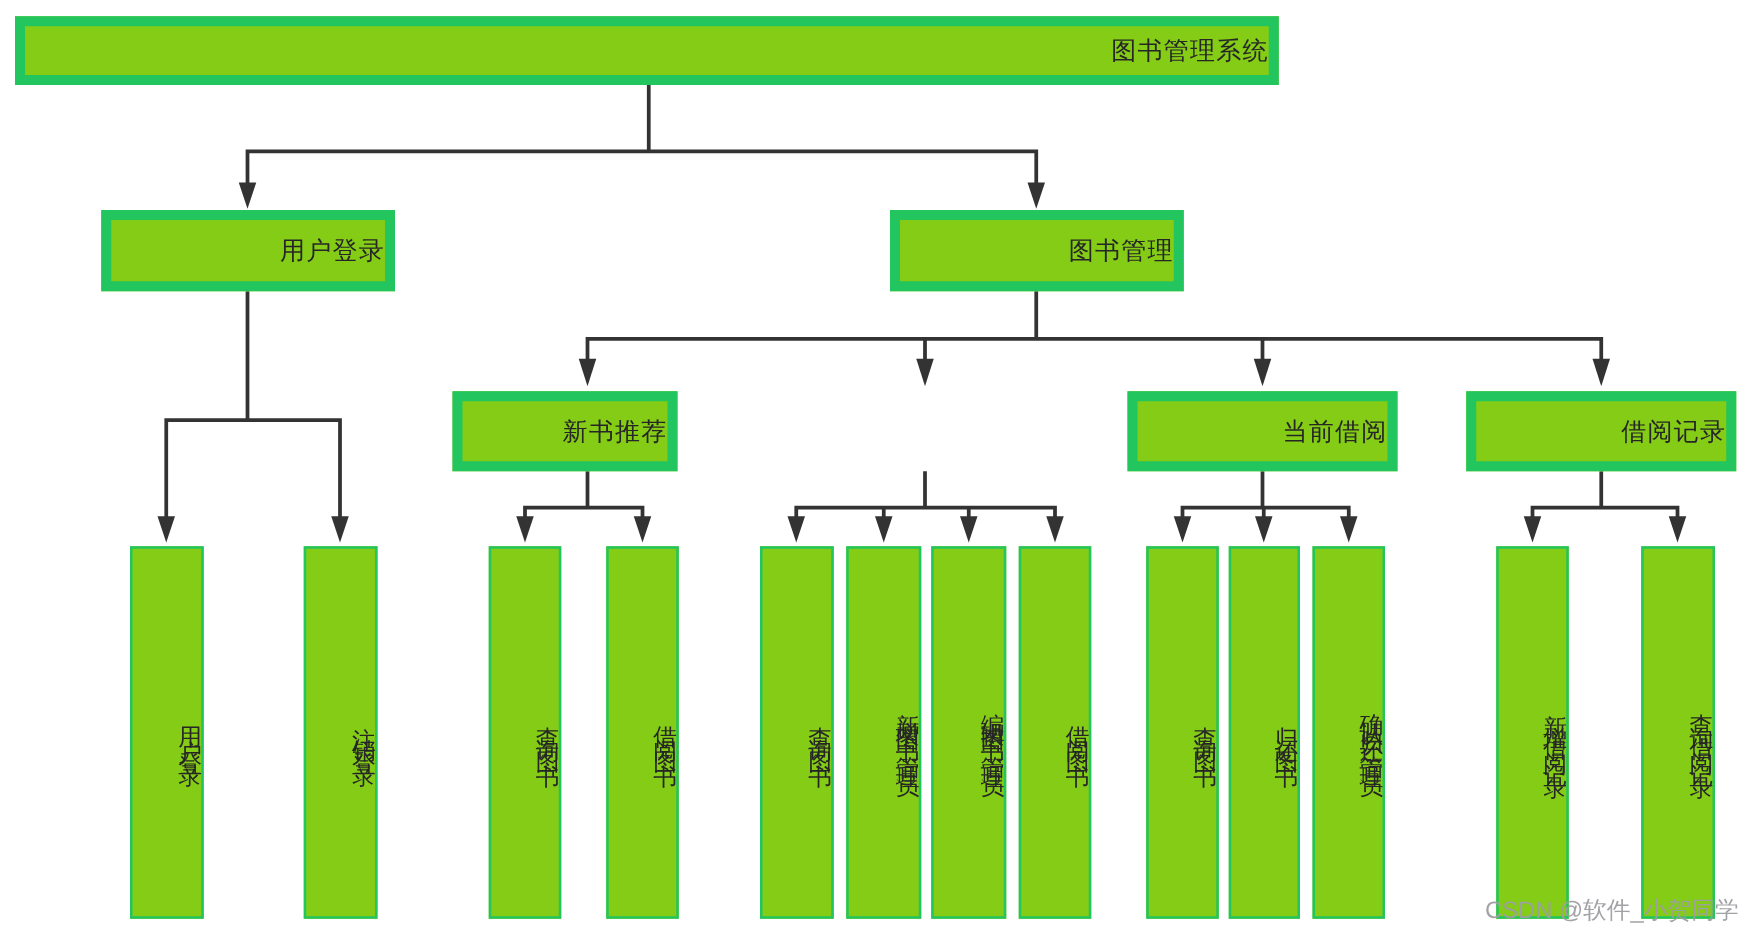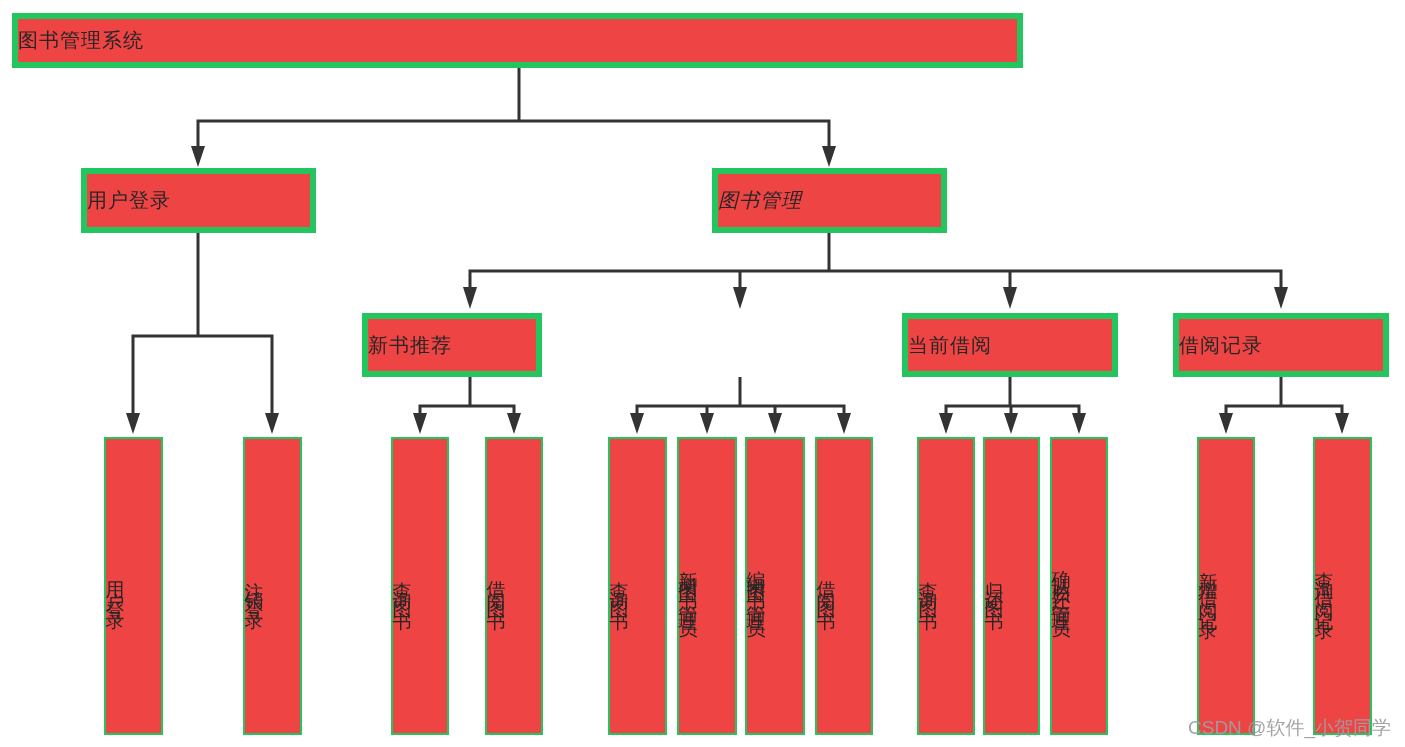--- a/index.html
+++ b/index.html
@@ -18,25 +18,25 @@
   #wires {
     position: absolute;
     left: 0; top: 0;
     width: 1405px;
     height: 747px;
     z-index: 1;
   }
   .node {
     position: absolute;
     box-sizing: border-box;
-    border: 6px solid #22c55e;
-    background: #ef4444;
+    border: 8px solid #22c55e;
+    background: #84cc16;
     display: flex;
     align-items: center;
-    justify-content: flex-start;
+    justify-content: flex-end;
     z-index: 2;
   }
   .node .lbl {
     color: #262626;
     font-size: 20px;
     letter-spacing: 1px;
     white-space: nowrap;
   }
   .leaf {
     border-width: 2px;
@@ -123,21 +123,21 @@
     </g>
   </svg>
 
   <div class="node" style="left:12px; top:13px; width:1011px; height:55px;">
     <span class="lbl">图书管理系统</span>
   </div>
 
   <div class="node" style="left:81px; top:168px; width:235px; height:65px;">
     <span class="lbl">用户登录</span>
   </div>
-  <div class="node" style="left:712px; top:168px; width:235px; height:65px;font-style:italic;">
+  <div class="node" style="left:712px; top:168px; width:235px; height:65px;">
     <span class="lbl">图书管理</span>
   </div>
 
   <div class="node" style="left:362px; top:313px; width:180px; height:64px;">
     <span class="lbl">新书推荐</span>
   </div>
   <div class="node" style="left:1173px; top:313px; width:216px; height:64px;">
     <span class="lbl">借阅记录</span>
   </div>
   <div class="node" style="left:902px; top:313px; width:216px; height:64px;">

